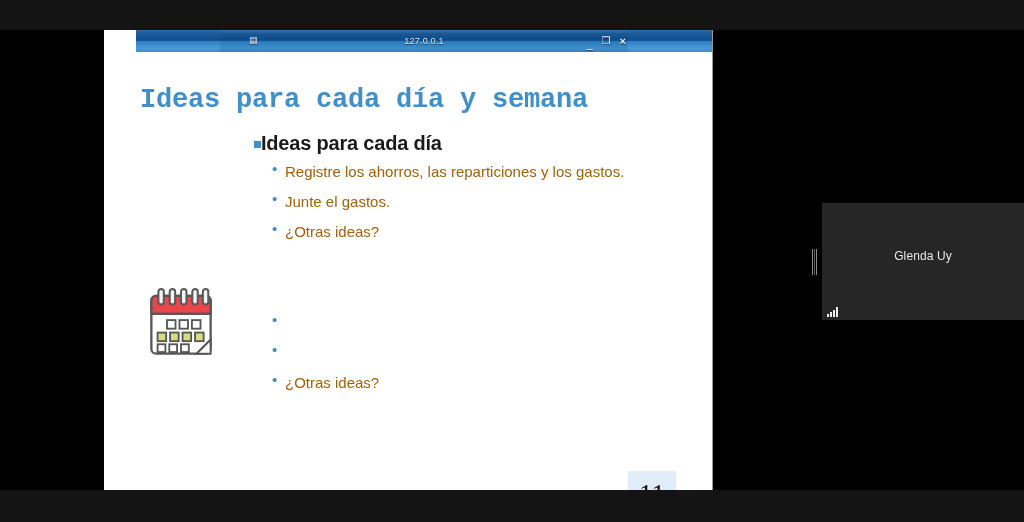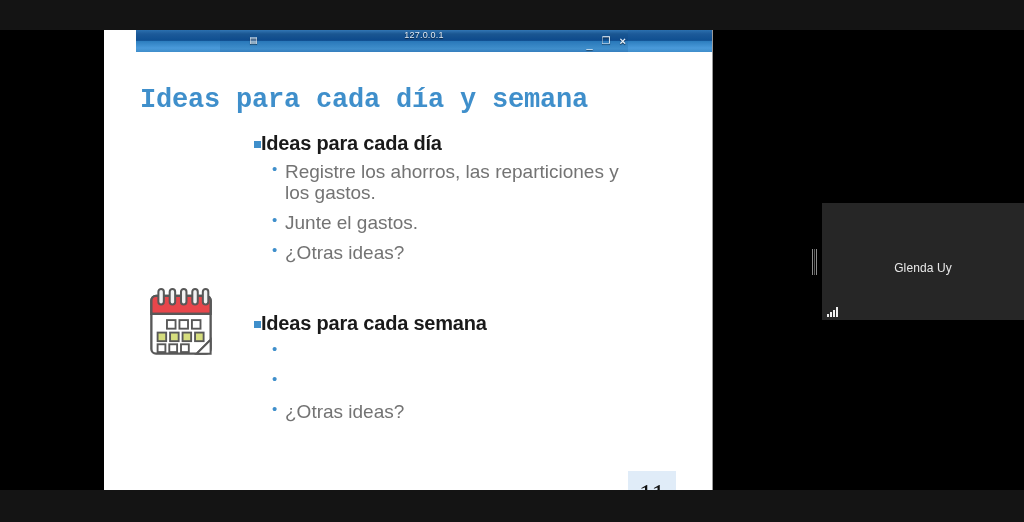--- a/index.html
+++ b/index.html
@@ -82,21 +82,21 @@
     width: 408px;
     height: 22px;
     background: linear-gradient(to bottom,
                 #3276b4 0%,
                 #1a5691 18%,
                 #0d4a8c 47%,
                 #2a79ba 52%,
                 #3f8ecb 85%,
                 #367fbe 100%);
     display: flex;
-    align-items: flex-start;
+    align-items: center;
     justify-content: center;
   }
   #tb-title {
     font-size: 9px;
     color: #dfeaf5;
     letter-spacing: .2px;
     font-family: "Liberation Sans", sans-serif;
     text-shadow: 0 1px 1px rgba(0,0,0,.6);
   }
   #tb-appicon {
@@ -178,22 +178,22 @@
     margin-bottom: 9px;
   }
   .l2-marker {
     color: #3f8fcb;
     font-size: 15px;
     line-height: 16px;
     flex: 0 0 auto;
     width: 6px;
   }
   .l2-text {
-    font-size: 19px;
-    color: #737373;
+    font-size: 15px;
+    color: #a16207;
     line-height: 21px;
     max-width: 342px;
   }
 
   #pagenum {
     position: absolute;
     left: 524px;
     top: 441px;
     width: 48px;
     height: 47px;
@@ -211,21 +211,21 @@
     position: absolute;
     left: 822px;
     top: 203px;
     width: 202px;
     height: 117px;
     background: #262626;
   }
   #participant-name {
     position: absolute;
     left: 0; right: 0;
-    top: 58px;
+    top: 46px;
     text-align: center;
     font-size: 12px;
     color: #e8e8e8;
     letter-spacing: .1px;
   }
   #signal-icon {
     position: absolute;
     left: 5px;
     bottom: 3px;
     display: flex;
@@ -337,24 +337,20 @@
           <rect x="20" y="76" width="10" height="10"></rect>
           <rect x="35" y="76" width="10" height="10"></rect>
           <rect x="50" y="76" width="10" height="10"></rect>
         </g>
         <path d="M70 88 L88 88 L88 70 Z" fill="#ffffff" stroke="#585858" stroke-width="2.6"></path>
         <line x1="71" y1="87" x2="87" y2="71" stroke="#585858" stroke-width="2.2"></line>
       </svg>
     </div>
 
     <div class="bullet-col" style="left:150px; top:282px; width:400px;">
-      <div class="l1">
-        <span class="l1-marker"></span>
-        <span class="l1-text">Ideas para cada semana</span>
-      </div>
       <div class="l2" style="margin-bottom:14px;">
         <span class="l2-marker">•</span>
       </div>
       <div class="l2" style="margin-bottom:14px;">
         <span class="l2-marker">•</span>
       </div>
       <div class="l2">
         <span class="l2-marker">•</span>
         <span class="l2-text">¿Otras ideas?</span>
       </div>

